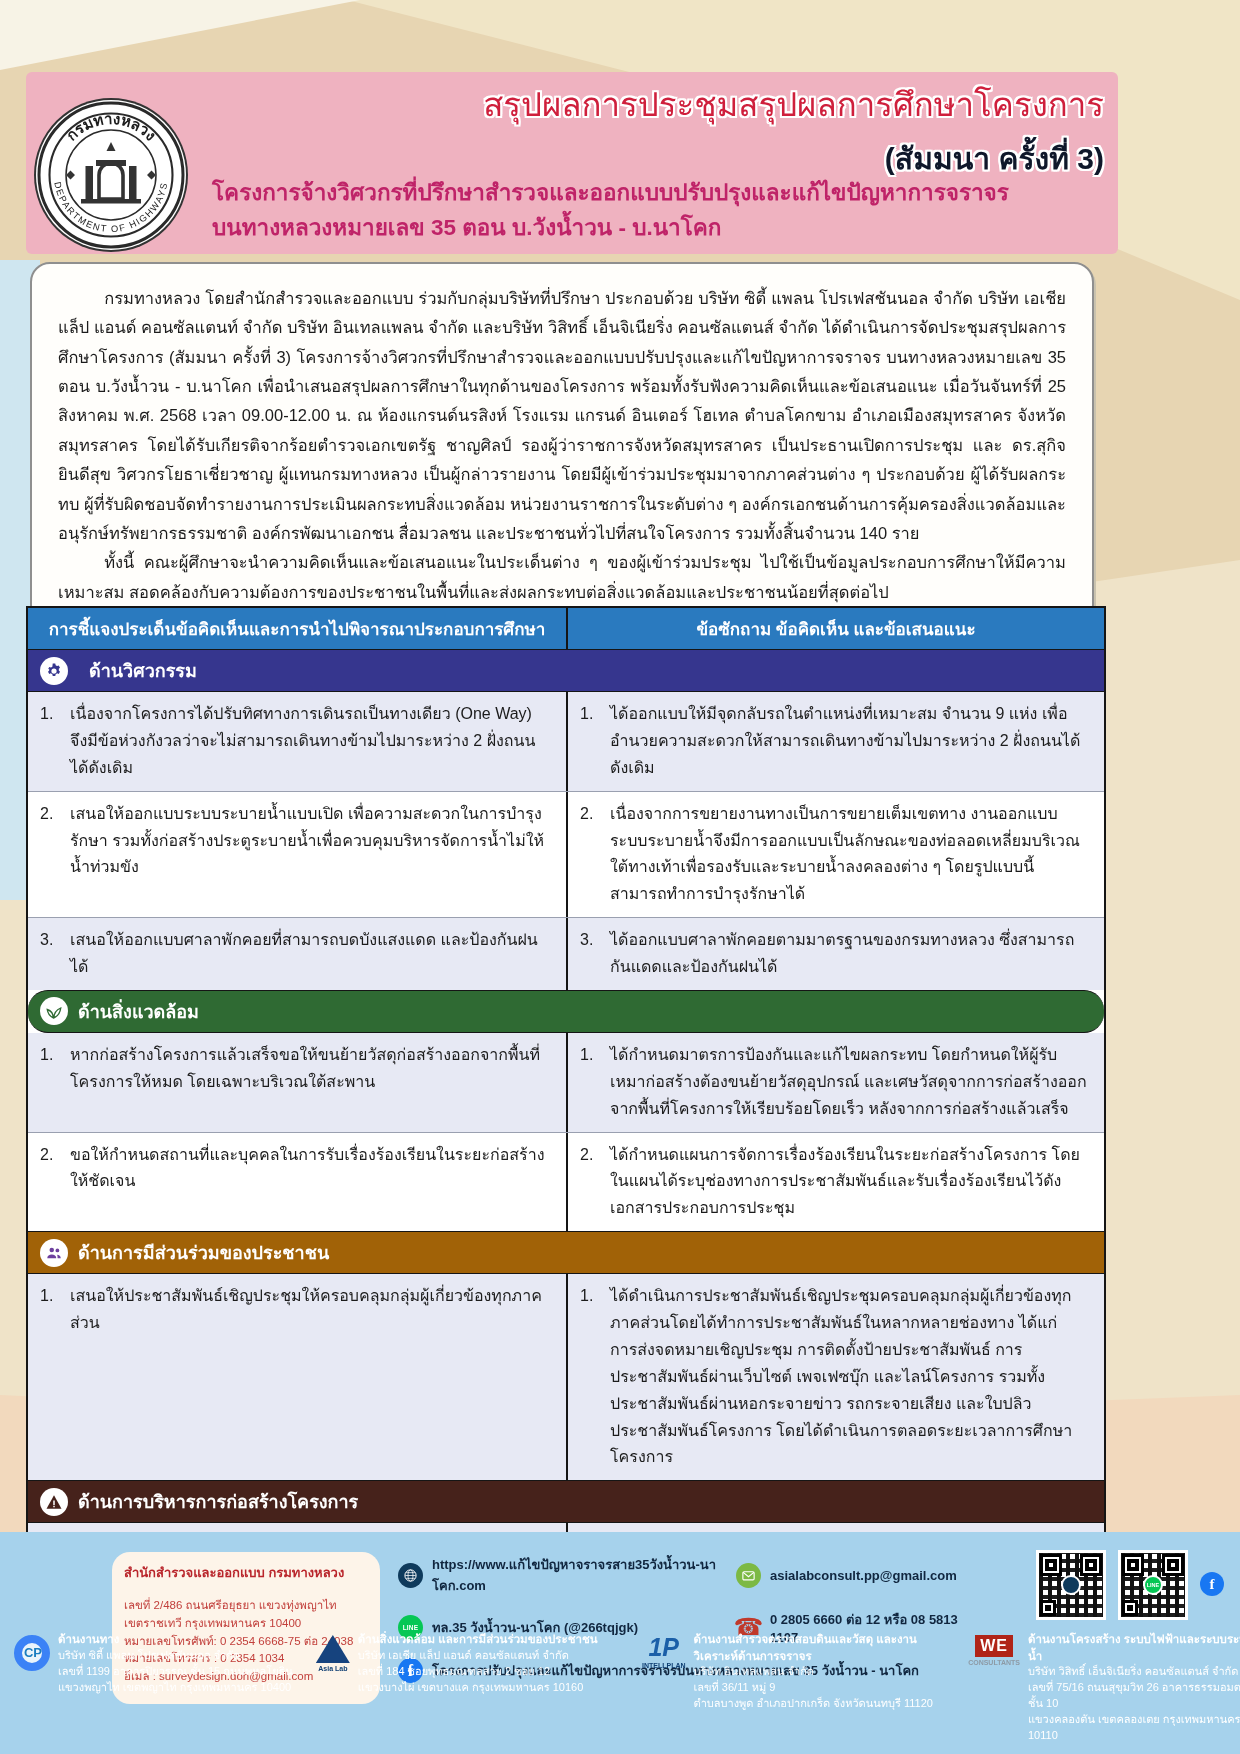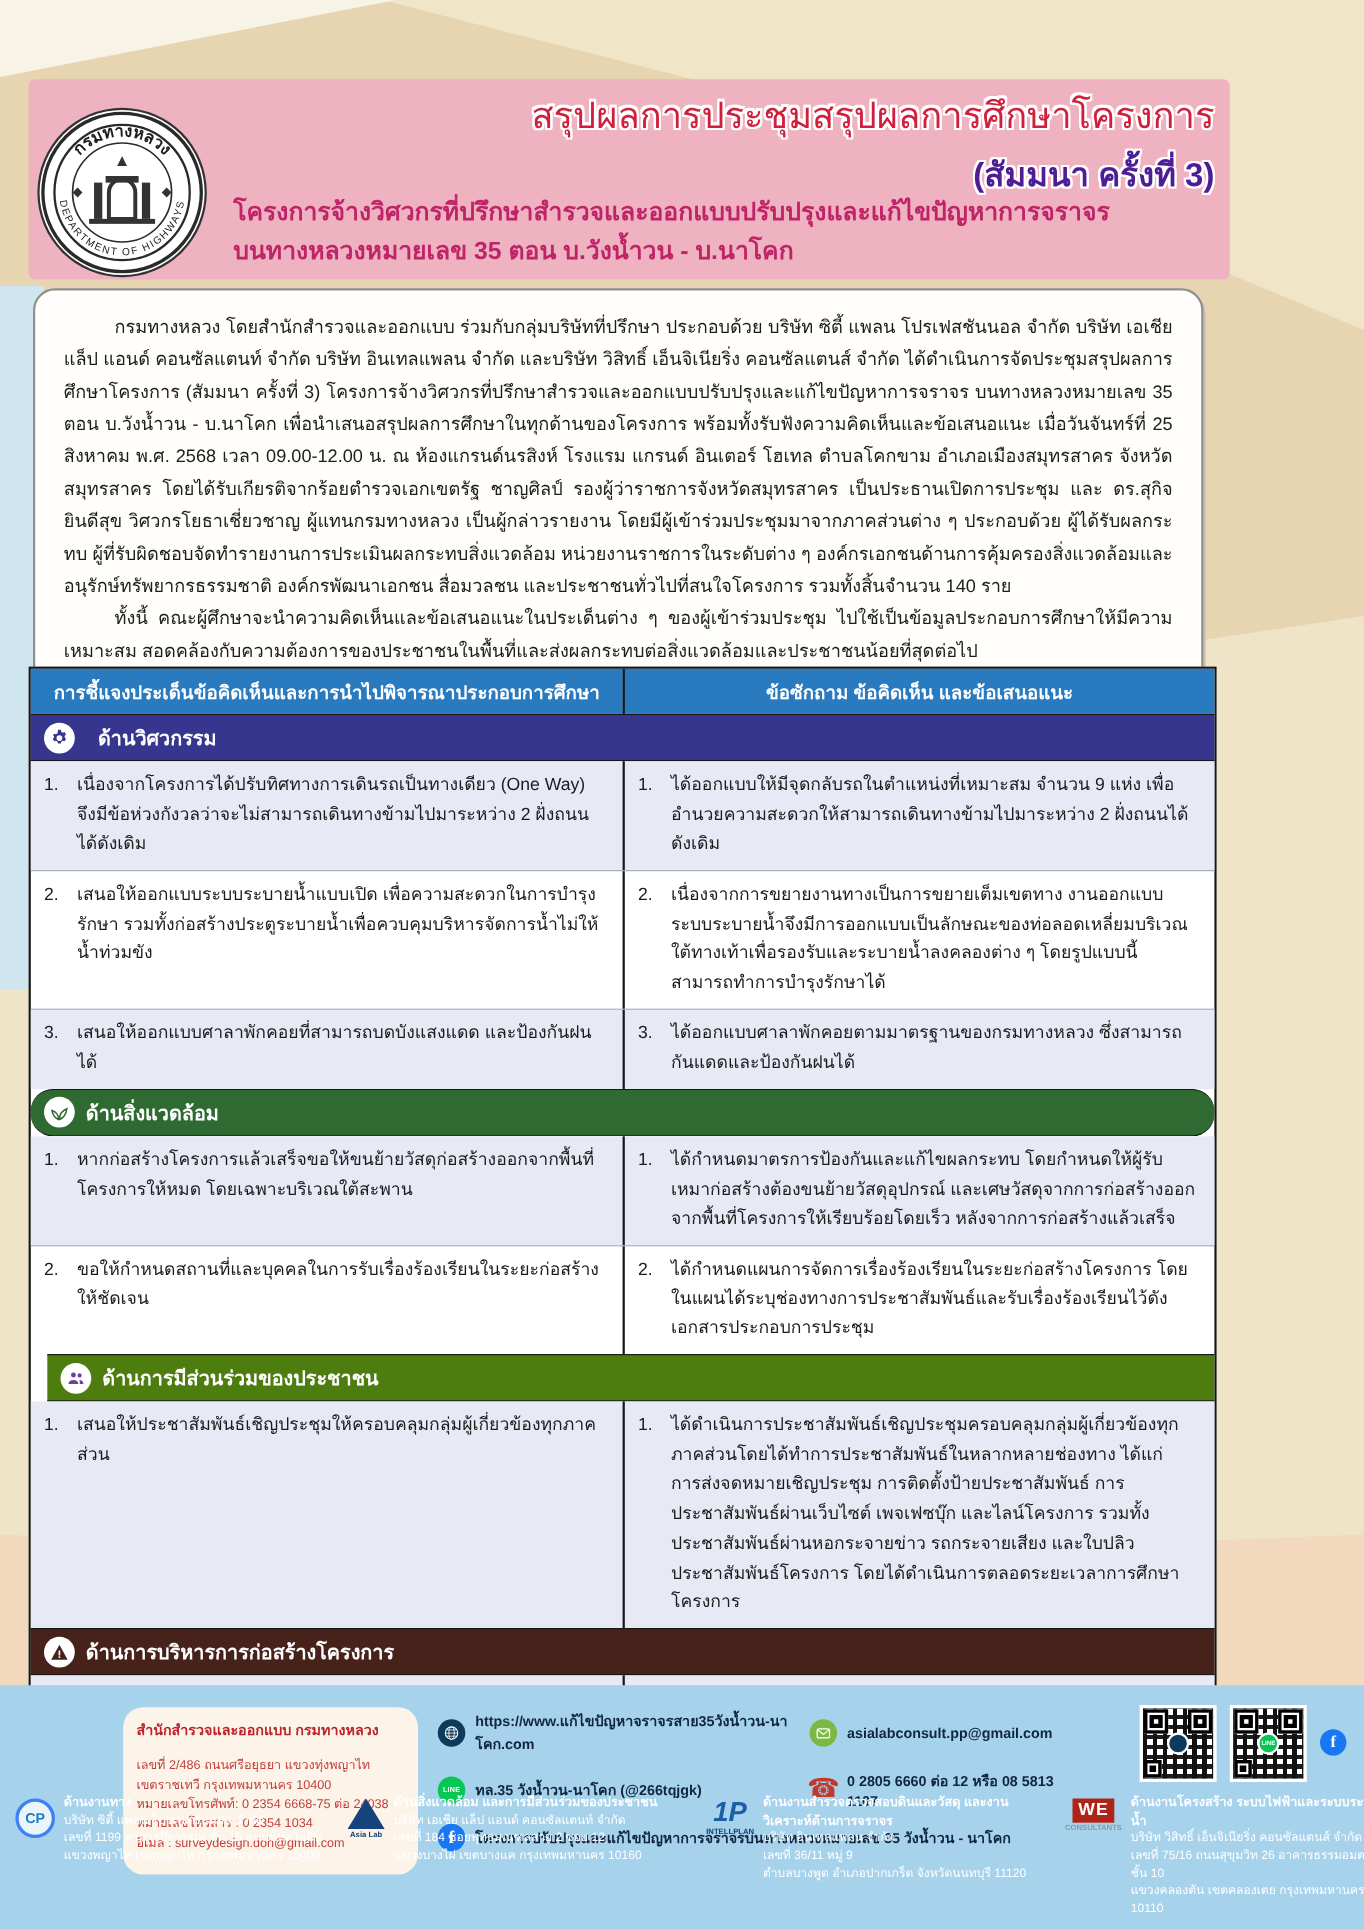--- a/index.html
+++ b/index.html
@@ -85,22 +85,22 @@
     display:flex;align-items:center;justify-content:center;color:#fff;font-size:5.5px;font-weight:800;border:2px solid #fff}
   .badge.dark{background:#0e3a5c}
   .badge.green{background:#06c755}
   .fb-badge{width:24px;height:24px;border-radius:50%;background:#1877f2;color:#fff;display:flex;align-items:center;justify-content:center;
     font-size:15px;font-weight:800;margin-top:22px;font-family:"Liberation Serif","DejaVu Serif",serif}
 
   .companies{position:absolute;left:14px;right:10px;bottom:10px;display:grid;grid-template-columns:24% 26% 26% 24%;column-gap:10px}
   .company{display:flex;gap:8px;align-items:flex-start}
   .clogo{flex-shrink:0;display:flex;flex-direction:column;align-items:center;margin-top:4px}
   .clogo .cap{font-size:7px;font-weight:700;color:#0f3f73;margin-top:2px;white-space:nowrap}
-  .logo-cp{width:36px;height:36px;border-radius:50%;border:3px solid #3b82f6;color:#1a7dc0;font-weight:800;font-size:13px;
-    display:flex;align-items:center;justify-content:center;background:#eaf4fb}
+  .logo-cp{width:36px;height:36px;border-radius:50%;border:8px solid #3b82f6;color:#1a7dc0;font-weight:800;font-size:13px;
+    display:flex;align-items:center;justify-content:flex-end;background:#eaf4fb}
   .logo-tri{width:34px;height:28px;background:#16437e;clip-path:polygon(50% 0,100% 100%,0 100%)}
   .logo-1p{font-size:25px;font-weight:800;font-style:italic;color:#1b5fa8;line-height:1}
   .logo-we{background:#b02418;color:#fff;font-weight:800;font-size:16px;padding:2px 5px;line-height:1.1;letter-spacing:1px}
   .logo-we-cap{color:#8d9aa5 !important}
   .ctext{color:#fff}
   .crole{font-size:11.5px;font-weight:800;line-height:1.45}
   .cline{font-size:11px;line-height:1.45}
 </style>
 </head>
 <body>
@@ -108,21 +108,21 @@
 <div class="bg bg-cream-top"></div>
 <div class="bg bg-white-corner"></div>
 <div class="bg bg-cream-mid"></div>
 <div class="bg bg-blue-sliver"></div>
 <div class="bg bg-peach-bottom"></div>
 <div class="bg bg-cream-bottom"></div>
 
 <header class="header" style="background: rgb(239, 178, 192);">
   <div class="title-block">
     <div class="title-line1" style="color: rgb(207, 31, 60);">สรุปผลการประชุมสรุปผลการศึกษาโครงการ</div>
-    <div class="title-line2" style="color: #4c1d95;">(สัมมนา ครั้งที่ 3)</div>
+    <div class="title-line2" style="color: #0f172a;">(สัมมนา ครั้งที่ 3)</div>
   </div>
   <div class="subtitle-block">
     <div class="subtitle-line" style="color: rgb(191, 35, 104);">โครงการจ้างวิศวกรที่ปรึกษาสำรวจและออกแบบปรับปรุงและแก้ไขปัญหาการจราจร</div>
     <div class="subtitle-line" style="color: rgb(191, 35, 104);">บนทางหลวงหมายเลข 35 ตอน บ.วังน้ำวน - บ.นาโคก</div>
   </div>
 </header>
 
 <div class="seal seal-header">
   <svg viewBox="0 0 100 100">
     <circle cx="50" cy="50" r="48" fill="#fff" stroke="#2a2a2a" stroke-width="2"></circle>
@@ -216,21 +216,21 @@
     <div class="cell q">
         <span class="no">2.</span>
         <span>ขอให้กำหนดสถานที่และบุคคลในการรับเรื่องร้องเรียนในระยะก่อสร้างให้ชัดเจน</span>
       </div>
     <div class="cell a">
         <span class="no">2.</span>
         <span>ได้กำหนดแผนการจัดการเรื่องร้องเรียนในระยะก่อสร้างโครงการ โดยในแผนได้ระบุช่องทางการประชาสัมพันธ์และรับเรื่องร้องเรียนไว้ดังเอกสารประกอบการประชุม</span>
       </div>
   </div>
 
-  <div class="section-band" style="background: #4d7c0f; margin-left: 15px;">
+  <div class="section-band" style="background: #a16207;">
     <span class="band-icon" style="color: rgb(109, 63, 158);">
       <svg viewBox="0 0 24 24" fill="currentColor">
           <circle cx="9" cy="8" r="3"></circle>
           <path d="M3 19c0-3.3 2.7-5 6-5s6 1.7 6 5z"></path>
           <circle cx="16.5" cy="8.5" r="2.5"></circle>
           <path d="M16.2 14.2c2.7.3 4.8 1.7 4.8 4.8h-4.2c0-2-.2-3.6-.6-4.8z"></path>
         </svg>
     </span>
     <span class="band-title">ด้านการมีส่วนร่วมของประชาชน</span>
   </div>

